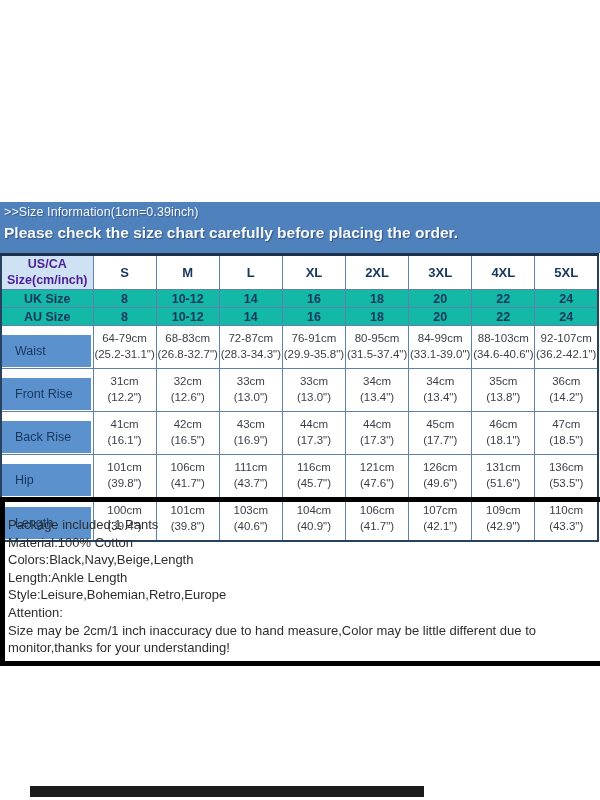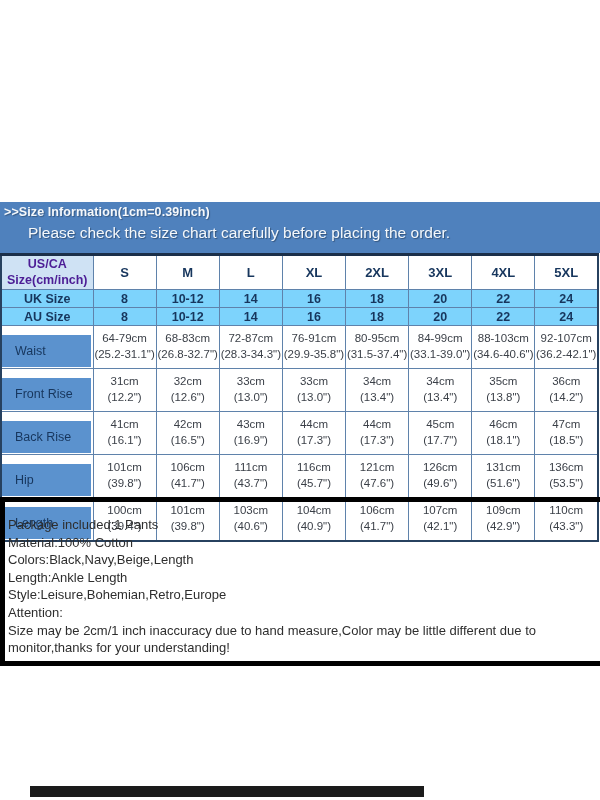--- a/index.html
+++ b/index.html
@@ -2,34 +2,34 @@
 <html><head>
 <meta charset="utf-8">
 <style>
   html,body{margin:0;padding:0;background:#ffffff;}
   .page{position:relative;width:600px;height:800px;background:#ffffff;overflow:hidden;
         font-family:"Liberation Sans", sans-serif;}
 
   
   .banner{position:absolute;left:0;top:202px;width:600px;height:51px;background:#4f81bd;
           color:#f5f8fb;box-sizing:border-box;padding:3px 4px 0 4px;}
-  .banner .l1{font-size:12.5px;font-weight:bold;letter-spacing:.1px;
+  .banner .l1{font-size:12.5px;font-weight:normal;letter-spacing:.1px;
               text-shadow:1px 1px 1px rgba(0,0,0,.30);}
-  .banner .l2{font-size:15.5px;font-weight:normal;margin-top:5px;
-              text-shadow:1px 1px 1px rgba(0,0,0,.35);margin-left:24px;}
+  .banner .l2{font-size:15.5px;font-weight:bold;margin-top:5px;
+              text-shadow:1px 1px 1px rgba(0,0,0,.35);}
 
   
   table.size{position:absolute;left:0;top:253px;width:599px;border-collapse:collapse;
              table-layout:fixed;border:2px solid #27415f;border-top:3px solid #1b2f49;}
   table.size td{border:1px solid #5f82ab;text-align:center;vertical-align:middle;
                 padding:0;overflow:hidden;}
   tr.h1{height:35px;} tr.hs{height:18px;} tr.m{height:34px;}
   td.hd{background:#cfe2f4;color:#4c1d95;font-weight:bold;font-size:12.5px;line-height:1.25;}
   td.szh{background:#ffffff;color:#17365d;font-weight:bold;font-size:13px;}
-  td.hv{background:#7dd3fc;color:#17365d;font-weight:bold;font-size:12.5px;}
+  td.hv{background:#14b8a6;color:#17365d;font-weight:bold;font-size:12.5px;}
   td.mlabel{background:#ffffff;padding:0;}
   td.mlabel .fill{background:#5b92ce;color:#17365d;font-size:12.5px;height:32px;
                   margin:9px 2px 1px 0;display:flex;align-items:center;
                   padding-left:13px;box-sizing:border-box;text-align:left;}
   td.dc{background:#ffffff;color:#3a3f47;font-size:11.5px;line-height:1.35;}
 
   
   .details{position:absolute;left:0;top:497px;width:591px;border:5px solid #000000;
            box-sizing:content-box;padding:14px 3px 4px 3px;color:#2e2e2e;font-size:13px;
            line-height:17.6px;}

